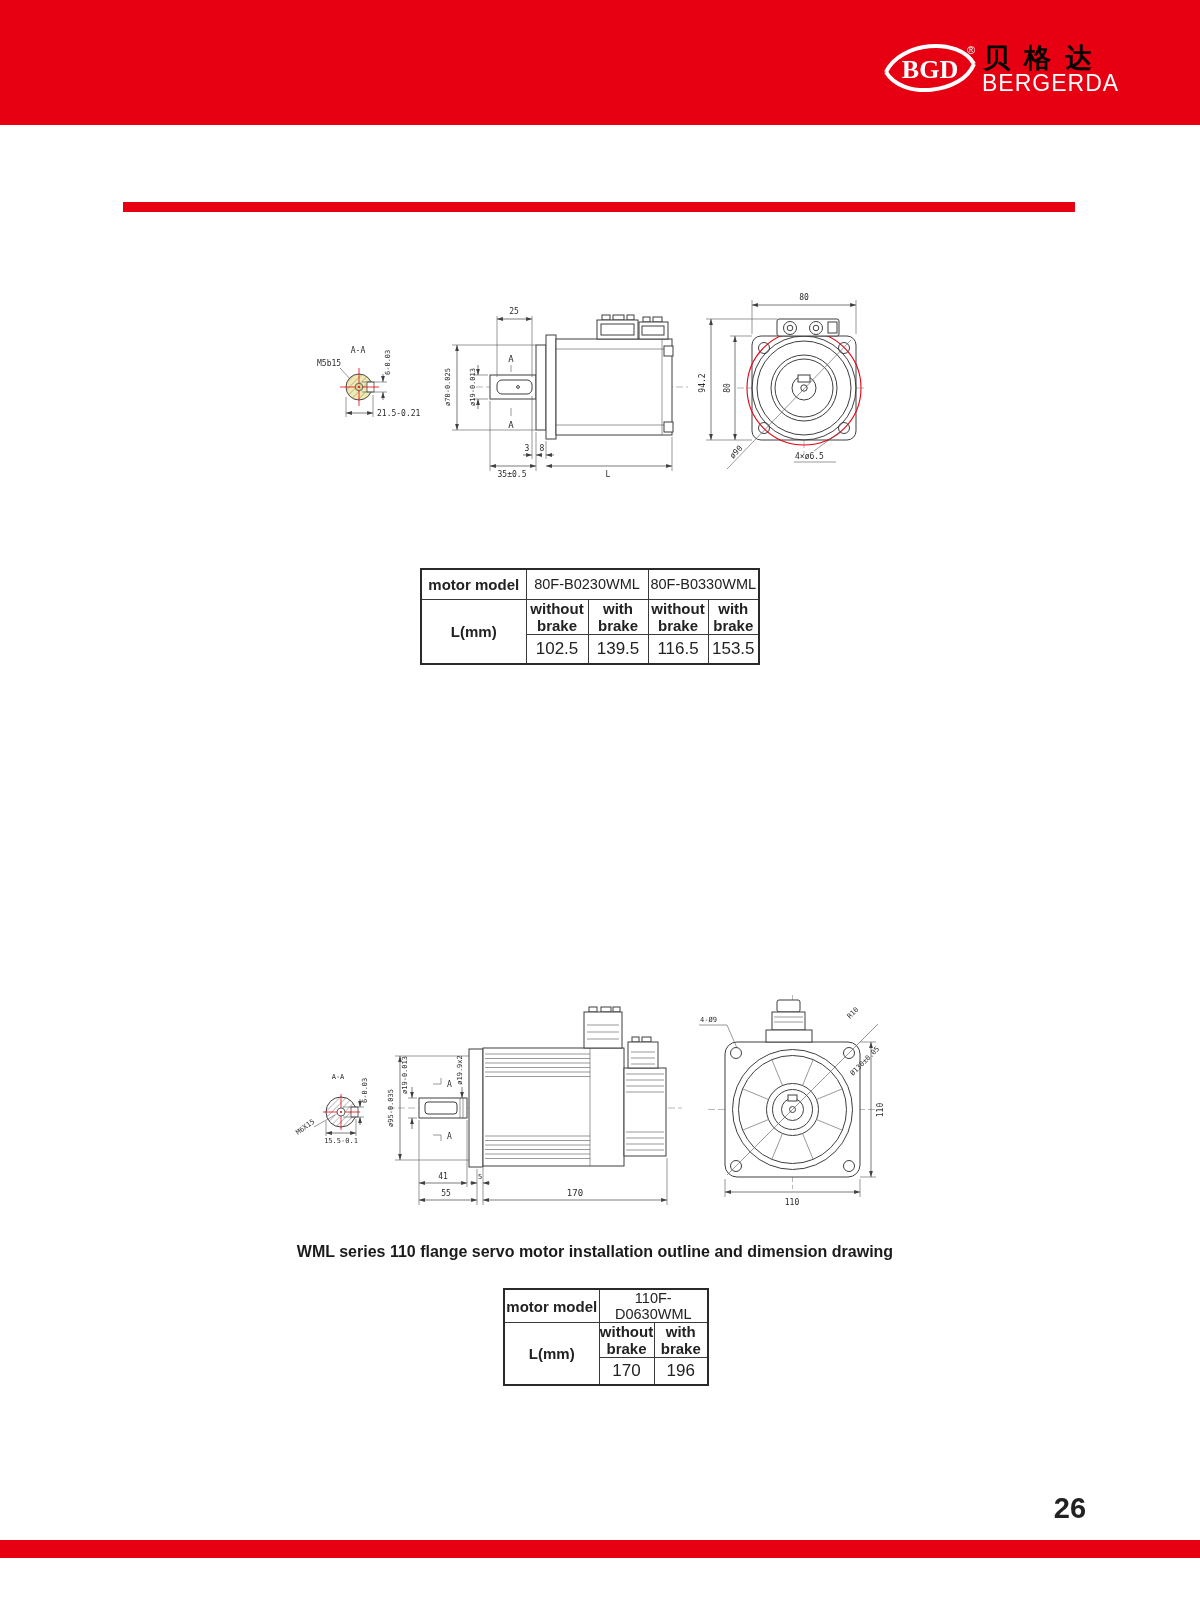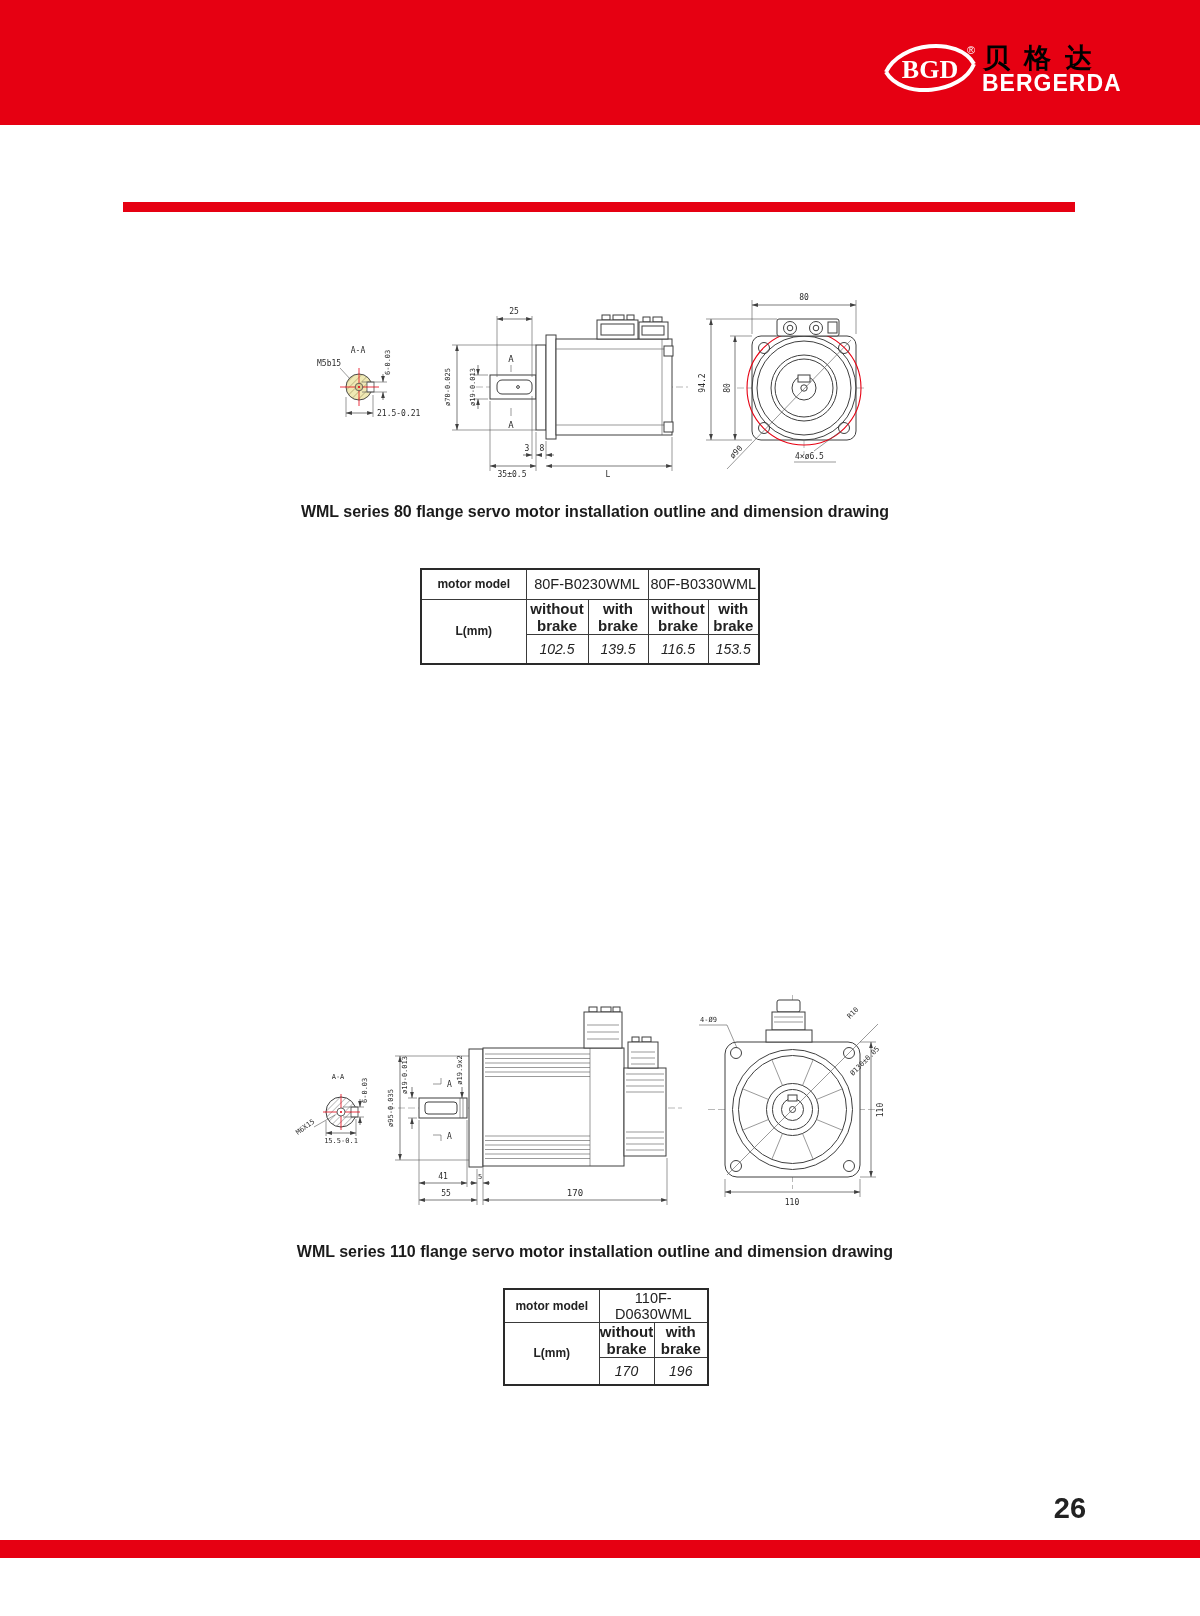--- a/index.html
+++ b/index.html
@@ -5,21 +5,21 @@
   html,body { margin:0; padding:0; background:#fff; }
   .page { position:relative; width:1200px; height:1616px; background:#ffffff;
           font-family:"Liberation Sans", sans-serif; overflow:hidden; }
 
   
   .hdr { position:absolute; left:0; top:0; width:1200px; height:125px; background:#e60012; }
   .logo-svg { position:absolute; left:870px; top:24px; }
   .brand-cn { position:absolute; left:983px; top:40px; color:#000000; font-size:27px;
               letter-spacing:14px; font-weight:bold; white-space:nowrap; }
   .brand-en { position:absolute; left:982px; top:70px; color:#fff; font-size:23px;
-              font-weight:bold; letter-spacing:1px; white-space:nowrap; }
+              font-weight:normal; letter-spacing:1px; white-space:nowrap; }
 
   
   .title { position:absolute; left:138px; top:150px; font-size:35px; font-weight:bold;
            color:#1c1c1c; letter-spacing:1px; }
   .title-rule { position:absolute; left:123px; top:202px; width:952px; height:10px; background:#e60012; }
 
   
   .caption { position:absolute; left:0; width:1190px; text-align:center; font-size:16px;
              font-weight:bold; color:#1b1b1b; }
   .cap80  { top:503px; }
@@ -37,24 +37,24 @@
   .dim  { stroke:#444; stroke-width:0.7; fill:none; }
   .cl   { stroke:#888; stroke-width:0.6; fill:none; stroke-dasharray:7 3; }
   .redln{ stroke:#e60012; stroke-width:0.8; fill:none; }
   .redc { stroke:#e60012; stroke-width:1.1; fill:none; }
 
   
   table.spec { position:absolute; border-collapse:collapse; table-layout:fixed;
                border:2px solid #2a2a2a; background:#fff; }
   table.spec td { border:1px solid #3a3a3a; text-align:center; vertical-align:middle;
                   padding:0; color:#222; overflow:hidden; }
-  td.hd  { font-size:12px; font-weight:bold; }
+  td.hd  { font-size:15px; font-weight:bold; }
   td.mdl { font-size:14.5px; font-weight:normal; }
   td.sub { font-size:15px; font-weight:bold; }
-  td.val { font-size:14px; color:#333;font-style:italic; }
+  td.val { font-size:17px; color:#333; }
   .t80  { left:420px; top:568px; width:338px; }
   .t110 { left:503px; top:1288px; width:204px; }
 
   
   .pageno { position:absolute; left:1040px; top:1492px; width:60px; text-align:center;
             font-size:29px; color:#222;font-weight:bold; }
   .footbar { position:absolute; left:0; top:1540px; width:1200px; height:18px; background:#e60012; }
 </style>
 </head>
 <body>
@@ -201,21 +201,20 @@
       <line x1="487" y1="36" x2="416" y2="36" class="thin"></line>
       <line x1="462" y1="157" x2="416" y2="157" class="thin"></line>
       <line x1="421" y1="36" x2="421" y2="157" class="dim" marker-start="url(#ar1)" marker-end="url(#ar1)"></line>
       <text x="415" y="100" class="d mid" transform="rotate(-90 415 100)">94.2</text>
       <line x1="462" y1="53" x2="440" y2="53" class="thin"></line>
       <line x1="445" y1="53" x2="445" y2="157" class="dim" marker-start="url(#ar1)" marker-end="url(#ar1)"></line>
       <text x="440" y="105" class="d mid" transform="rotate(-90 440 105)">80</text>
     </g>
   </svg>
 
-  <div class="caption cap80">WML series 80 flange servo motor installation outline and dimension drawing</div>
 
   <table class="spec t80">
     <colgroup>
         <col style="width:105px">
         <col style="width:62px">
         <col style="width:60px">
         <col style="width:60px">
         <col style="width:51px">
       </colgroup>
     <tbody>

